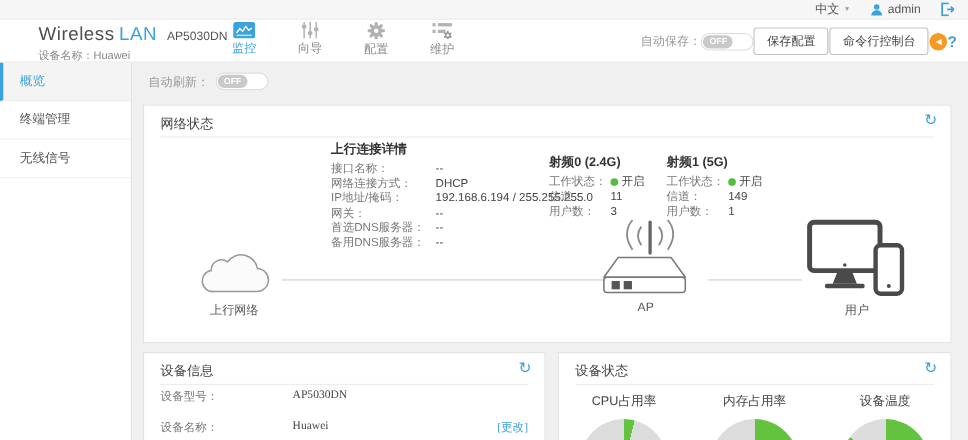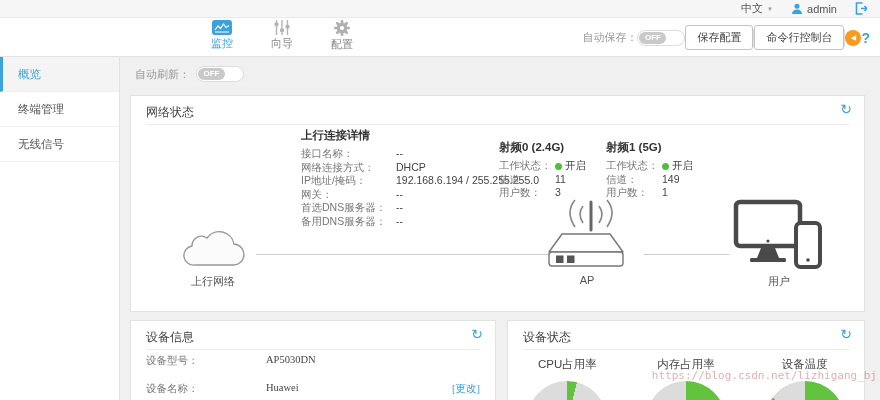--- a/index.html
+++ b/index.html
@@ -118,20 +118,28 @@
       </svg>
       <span>admin</span>
     </span>
     <svg width="15" height="13" viewBox="0 0 15 13" style="cursor:pointer">
       <path d="M7.5 1 H1.5 V12 H7.5" fill="none" stroke="#3AA2DC" stroke-width="1.6"></path>
       <path d="M6 6.5 H12 M12 6.5 L9.5 4 M12 6.5 L9.5 9" fill="none" stroke="#3AA2DC" stroke-width="1.6"></path>
     </svg>
   </div>
 
   <div class="header">
+    <div class="brand">
+      <div class="brand-line1">
+        <span>Wireless</span><span class="brand-lan">LAN</span><span class="brand-model">AP5030DN</span>
+      </div>
+      <div class="brand-line2">
+        <span>设备名称：</span><span>Huawei</span>
+      </div>
+    </div>
 
     <div class="nav">
       <div class="nav-item active">
         <svg width="20" height="15" viewBox="0 0 20 15">
           <rect x="0.5" y="0.5" width="19" height="14" rx="2" fill="#3AA2DC" stroke="#3AA2DC"></rect>
           <path d="M3 10 l3 -4 2.5 2.5 3 -4.5 2.5 3.5 3 -2" fill="none" stroke="#fff" stroke-width="1.2"></path>
           <path d="M3 12 h14" stroke="#fff" stroke-width="1"></path>
         </svg>
         <span class="nlabel">监控</span>
       </div>
@@ -155,20 +163,38 @@
           <g fill="#b0b0b0">
             <rect x="8.3" y="0" width="3.4" height="20" rx="1.6"></rect>
             <rect x="8.3" y="0" width="3.4" height="20" rx="1.6" transform="rotate(45 10 10)"></rect>
             <rect x="8.3" y="0" width="3.4" height="20" rx="1.6" transform="rotate(90 10 10)"></rect>
             <rect x="8.3" y="0" width="3.4" height="20" rx="1.6" transform="rotate(135 10 10)"></rect>
             <circle cx="10" cy="10" r="6.6"></circle>
           </g>
           <circle cx="10" cy="10" r="2.6" fill="#fff"></circle>
         </svg>
         <span class="nlabel">配置</span>
+      </div>
+      <div class="nav-item">
+        <svg width="18" height="16" viewBox="0 0 18 16">
+          <g fill="#b3b3b3">
+            <rect x="0" y="1" width="3" height="3"></rect>
+              <rect x="5" y="1" width="13" height="3"></rect>
+            <rect x="0" y="7" width="3" height="3"></rect>
+              <rect x="5" y="7" width="7" height="3"></rect>
+          </g>
+          <g fill="#9c9c9c">
+            <rect x="13.2" y="8" width="1.8" height="8" rx="0.9"></rect>
+            <rect x="13.2" y="8" width="1.8" height="8" rx="0.9" transform="rotate(60 14.1 12)"></rect>
+            <rect x="13.2" y="8" width="1.8" height="8" rx="0.9" transform="rotate(120 14.1 12)"></rect>
+            <circle cx="14.1" cy="12" r="2.6"></circle>
+          </g>
+          <circle cx="14.1" cy="12" r="1.1" fill="#fff"></circle>
+        </svg>
+        <span class="nlabel">维护</span>
       </div>
     </div>
 
     <div class="hright">
       <span class="hlabel">自动保存：</span>
       <span class="toggle">
         <span class="knob">OFF</span>
       </span>
       <button class="btn">保存配置</button>
       <span class="pipe"></span>
@@ -325,14 +351,13 @@
         <div class="gcell">
             <div class="gauge" style="background: conic-gradient(rgb(99, 194, 62) 0deg, rgb(99, 194, 62) 90deg, rgb(220, 220, 220) 90deg, rgb(220, 220, 220) 360deg);"></div>
           </div>
         <div class="gcell">
             <div class="gauge" style="background: conic-gradient(rgb(99, 194, 62) 0deg, rgb(99, 194, 62) 306deg, rgb(220, 220, 220) 306deg, rgb(220, 220, 220) 360deg);"></div>
           </div>
       </div>
     </div>
   </div>
 
-  <div class="watermark">https://blog.csdn.net/lizhigang_bj</div>
 </div>
 
 </body></html>

